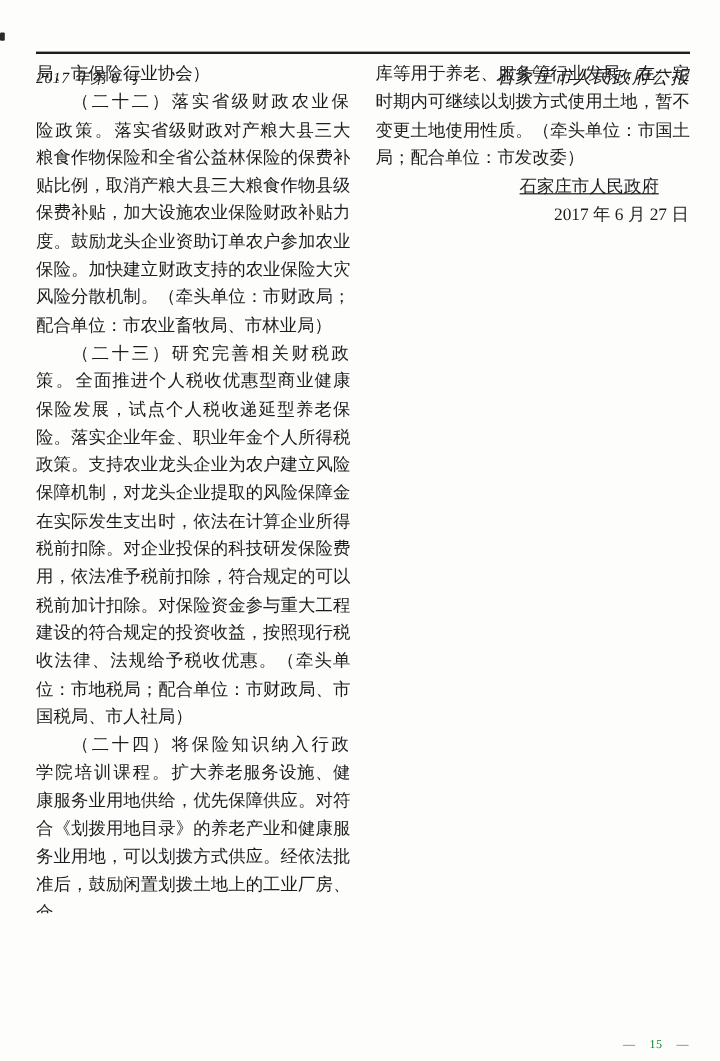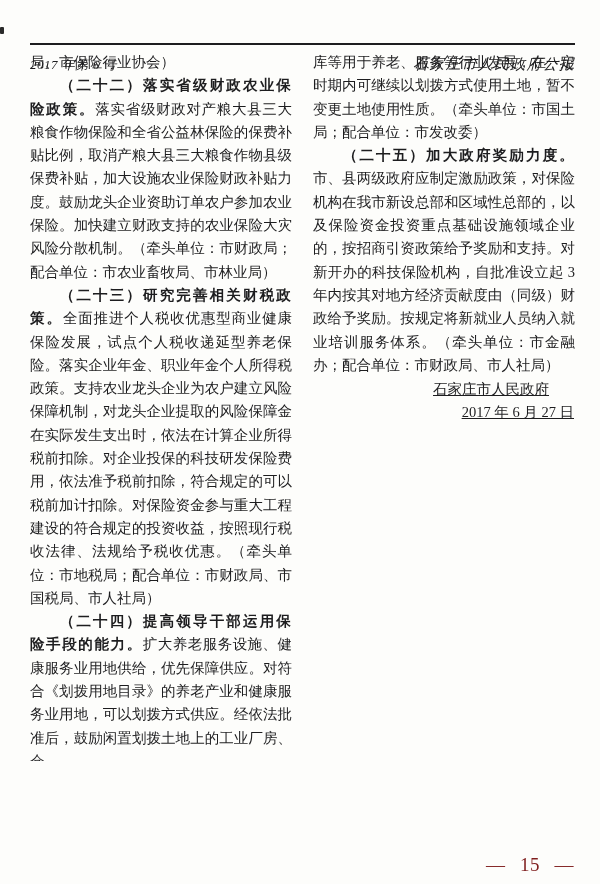--- a/index.html
+++ b/index.html
@@ -35,31 +35,31 @@
     position: absolute; left: 30px; top: 51px; width: 545px; height: 710px;
     display: flex; gap: 21px; overflow: hidden;
   }
   .col {
     width: 262px; flex: 0 0 262px;
     font-size: 14.5px; line-height: 23.3px;
     text-align: justify;
   }
   .col p { margin: 0; }
   .col p.ind { text-indent: 2.05em; }
-  .sec-head { font-weight: 700; letter-spacing: .08em; }
+  .sec-head { font-weight: 400; letter-spacing: .08em; }
 
   
   .sig { margin-top: 1px; }
   .sig-name { text-align: right; padding-right: 26px; text-indent: 0; text-decoration: underline; }
-  .sig-date { text-align: right; padding-right: 1px; text-indent: 0; text-decoration: underline; }
+  .sig-date { text-align: right; padding-right: 1px; text-indent: 0; }
 
   
   .folio {
     position: absolute; right: 26px; bottom: 8px;
-    font-size: 19px; color: #7f1d1d;
+    font-size: 10px; color: #15803d;
     word-spacing: 9px; letter-spacing: .03em;
   }
 </style>
 </head>
 <body>
 
 <div class="page">
 
   <div class="scan-mark"></div>
 
@@ -68,26 +68,25 @@
     <span class="pub">石家庄市人民政府公报</span>
   </div>
   <div class="hdr-rule"></div>
 
   <div class="columns">
 
     <div class="col">
       <p><span class="sec-head"></span><span>局、市保险行业协会）</span></p>
       <p class="ind"><span class="sec-head">（二十二）落实省级财政农业保险政策。</span><span>落实省级财政对产粮大县三大粮食作物保险和全省公益林保险的保费补贴比例，取消产粮大县三大粮食作物县级保费补贴，加大设施农业保险财政补贴力度。鼓励龙头企业资助订单农户参加农业保险。加快建立财政支持的农业保险大灾风险分散机制。（牵头单位：市财政局；配合单位：市农业畜牧局、市林业局）</span></p>
       <p class="ind"><span class="sec-head">（二十三）研究完善相关财税政策。</span><span>全面推进个人税收优惠型商业健康保险发展，试点个人税收递延型养老保险。落实企业年金、职业年金个人所得税政策。支持农业龙头企业为农户建立风险保障机制，对龙头企业提取的风险保障金在实际发生支出时，依法在计算企业所得税前扣除。对企业投保的科技研发保险费用，依法准予税前扣除，符合规定的可以税前加计扣除。对保险资金参与重大工程建设的符合规定的投资收益，按照现行税收法律、法规给予税收优惠。（牵头单位：市地税局；配合单位：市财政局、市国税局、市人社局）</span></p>
-      <p class="ind"><span class="sec-head">（二十四）提高领导干部运用保险手段的能力。</span><span>扩大养老服务设施、健康服务业用地供给，优先保障供应。对符合《划拨用地目录》的养老产业和健康服务业用地，可以划拨方式供应。经依法批准后，鼓励闲置划拨土地上的工业厂房、仓</span></p>
+      <p class="ind"><span class="sec-head">（二十四）将保险知识纳入行政学院培训课程。</span><span>扩大养老服务设施、健康服务业用地供给，优先保障供应。对符合《划拨用地目录》的养老产业和健康服务业用地，可以划拨方式供应。经依法批准后，鼓励闲置划拨土地上的工业厂房、仓</span></p>
     </div>
 
     <div class="col">
       <p><span class="sec-head"></span><span>库等用于养老、服务等行业发展，在一定时期内可继续以划拨方式使用土地，暂不变更土地使用性质。（牵头单位：市国土局；配合单位：市发改委）</span></p>
-      <p class="ind"><span class="sec-head">（二十五）加大政府奖励力度。</span><span>市、县两级政府应制定激励政策，对保险机构在我市新设总部和区域性总部的，以及保险资金投资重点基础设施领域企业的，按招商引资政策给予奖励和支持。对新开办的科技保险机构，自批准设立起 3 年内按其对地方经济贡献度由（同级）财政给予奖励。按规定将新就业人员纳入就业培训服务体系。（牵头单位：市金融办；配合单位：市财政局、市人社局）</span></p>
 
       <div class="sig">
         <p class="sig-name">石家庄市人民政府</p>
         <p class="sig-date">2017 年 6 月 27 日</p>
       </div>
     </div>
 
   </div>
 
   <div class="folio">— 15 —</div>

